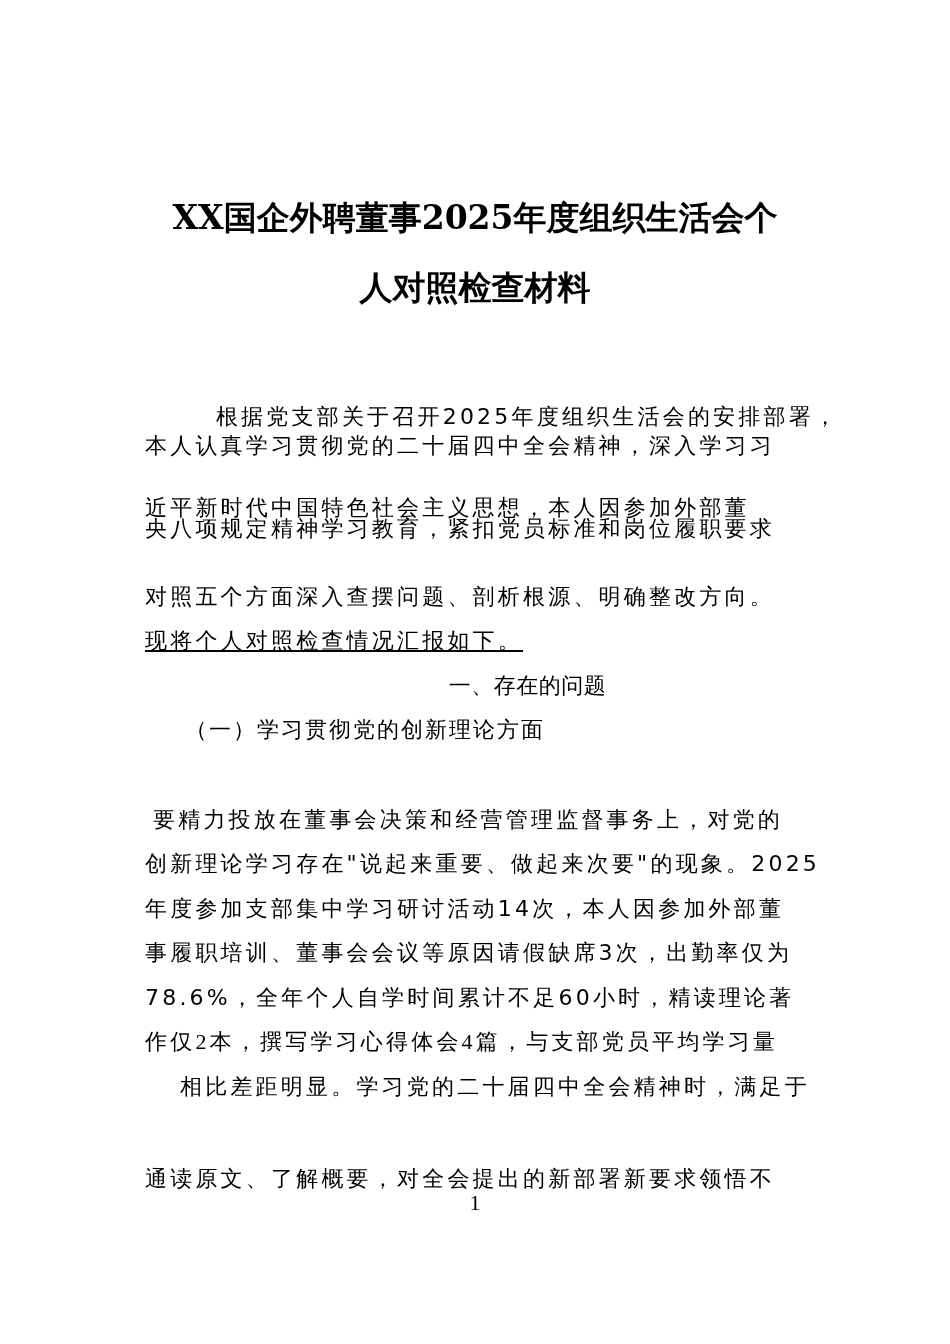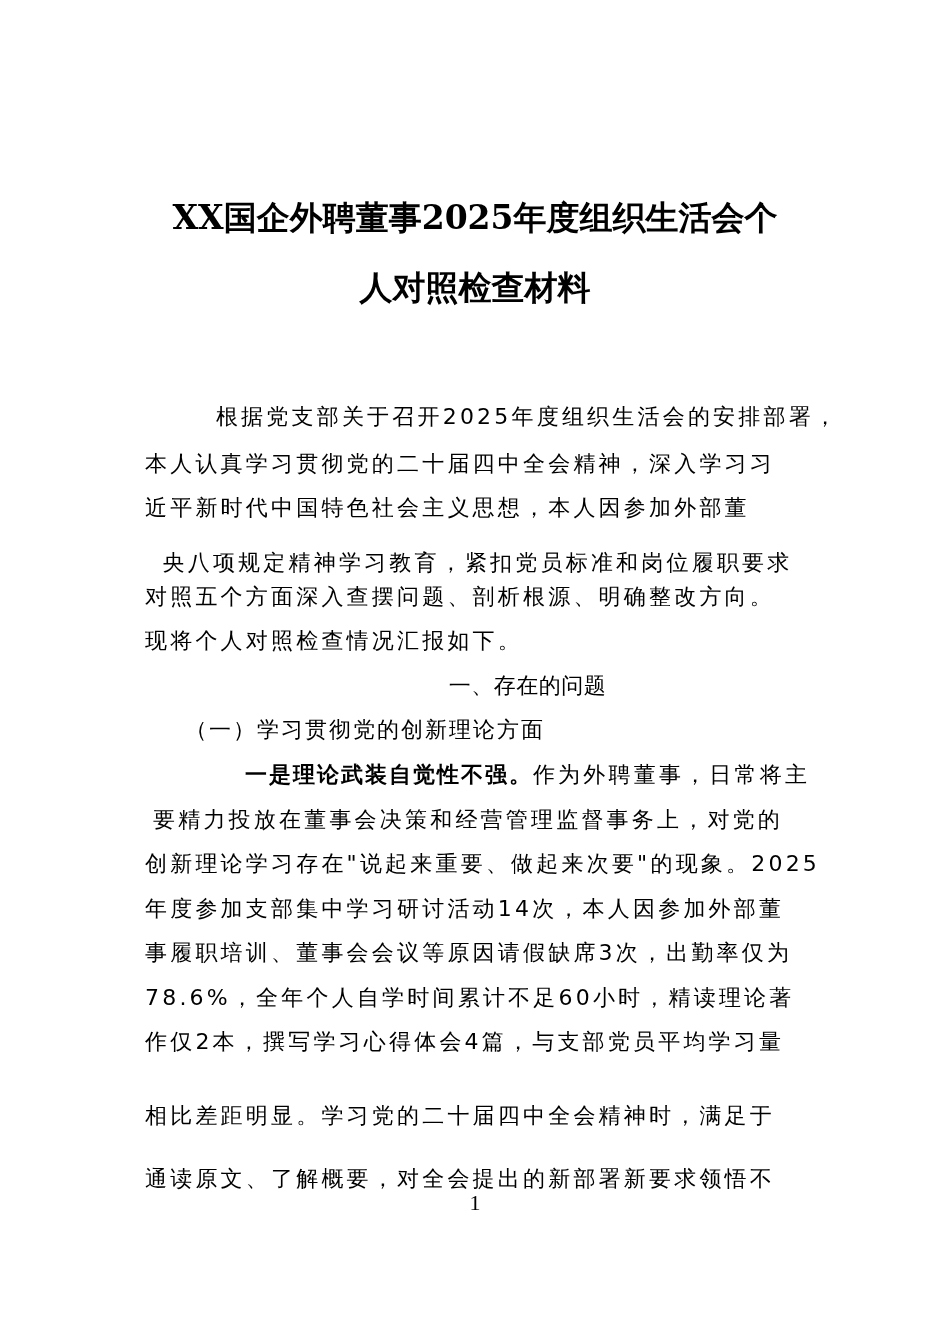--- a/index.html
+++ b/index.html
@@ -21,35 +21,32 @@
   </style>
 </head>
 <body>
 
 <div class="page">
 
   <div class="title-line" style="top:198px;">XX国企外聘董事2025年度组织生活会个</div>
   <div class="title-line" style="top:268px;">人对照检查材料</div>
 
   <div class="line indent" style="top:402px;">根据党支部关于召开2025年度组织生活会的安排部署，</div>
-  <div class="line" style="top:449px;">本人认真学习贯彻党的二十届四中全会精神，深入学习习</div>
+  <div class="line" style="top:431px;">本人认真学习贯彻党的二十届四中全会精神，深入学习习</div>
   <div class="line" style="top:493px;">近平新时代中国特色社会主义思想，本人因参加外部董</div>
-  <div class="line" style="top:548px;text-align:center;">央八项规定精神学习教育，紧扣党员标准和岗位履职要求</div>
+  <div class="line" style="top:514px;">央八项规定精神学习教育，紧扣党员标准和岗位履职要求</div>
   <div class="line" style="top:582px;">对照五个方面深入查摆问题、剖析根源、明确整改方向。</div>
-  <div class="line" style="top:626px;">现将个人对照检查情况汇报如下。</div>
+  <div class="line" style="top:626px;text-decoration:underline;">现将个人对照检查情况汇报如下。</div>
 
   <div class="line indent heading1" style="top:671px;">一、存在的问题</div>
   <div class="line heading2" style="top:715px; left:185px;">（一）学习贯彻党的创新理论方面</div>
 
-  <div class="line indent" style="top:760px;">
-    <span class="bold">一是理论武装自觉性不强。</span><span>作为外聘董事，日常将主</span>
-  </div>
   <div class="line" style="top:805px;margin-left:8px;">要精力投放在董事会决策和经营管理监督事务上，对党的</div>
   <div class="line" style="top:849px;">创新理论学习存在"说起来重要、做起来次要"的现象。2025</div>
   <div class="line" style="top:894px;">年度参加支部集中学习研讨活动14次，本人因参加外部董</div>
   <div class="line" style="top:938px;">事履职培训、董事会会议等原因请假缺席3次，出勤率仅为</div>
   <div class="line" style="top:983px;">78.6%，全年个人自学时间累计不足60小时，精读理论著</div>
-  <div class="line" style="top:1027px;">作仅2本，撰写学习心得体会4篇，与支部党员平均学习量</div>
-  <div class="line" style="top:1101px;">相比差距明显。学习党的二十届四中全会精神时，满足于</div>
+  <div class="line" style="top:1027px;font-family:Liberation Serif, serif;">作仅2本，撰写学习心得体会4篇，与支部党员平均学习量</div>
+  <div class="line" style="top:1072px;text-align:right;">相比差距明显。学习党的二十届四中全会精神时，满足于</div>
   <div class="line" style="top:1116px;margin-top:48px;">通读原文、了解概要，对全会提出的新部署新要求领悟不</div>
 
   <div class="page-number">1</div>
 </div>
 
 </body></html>

